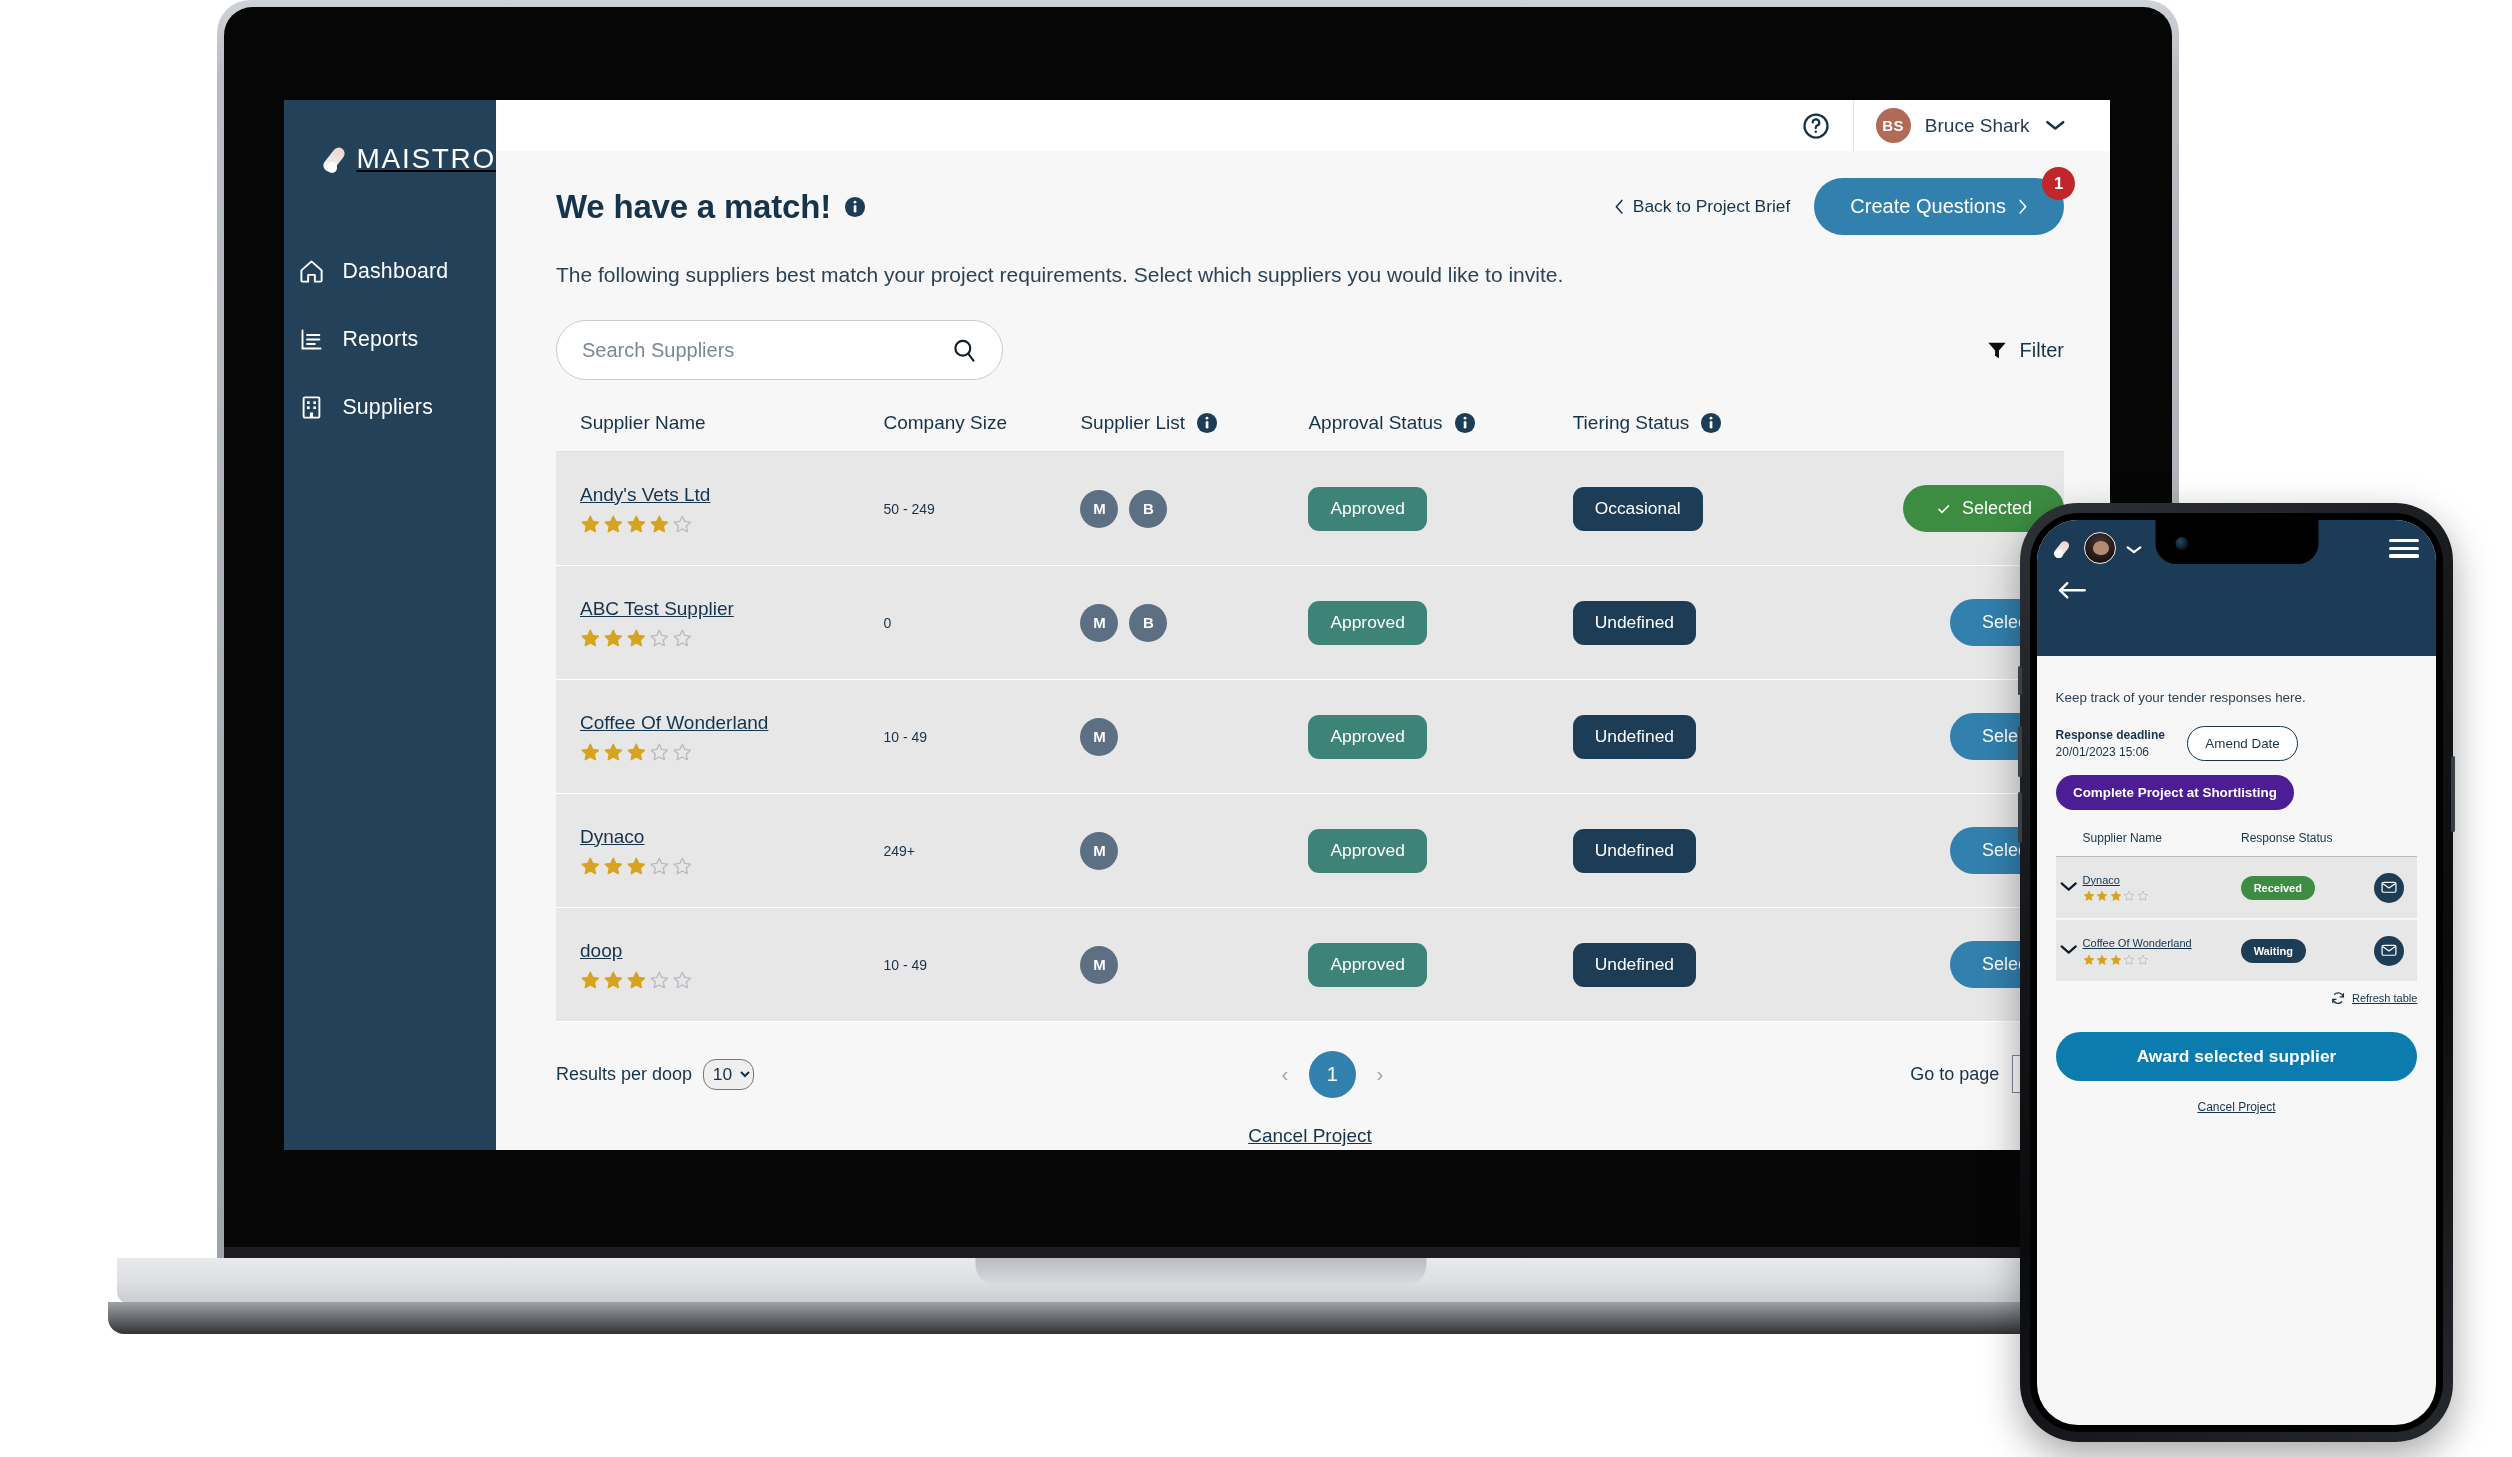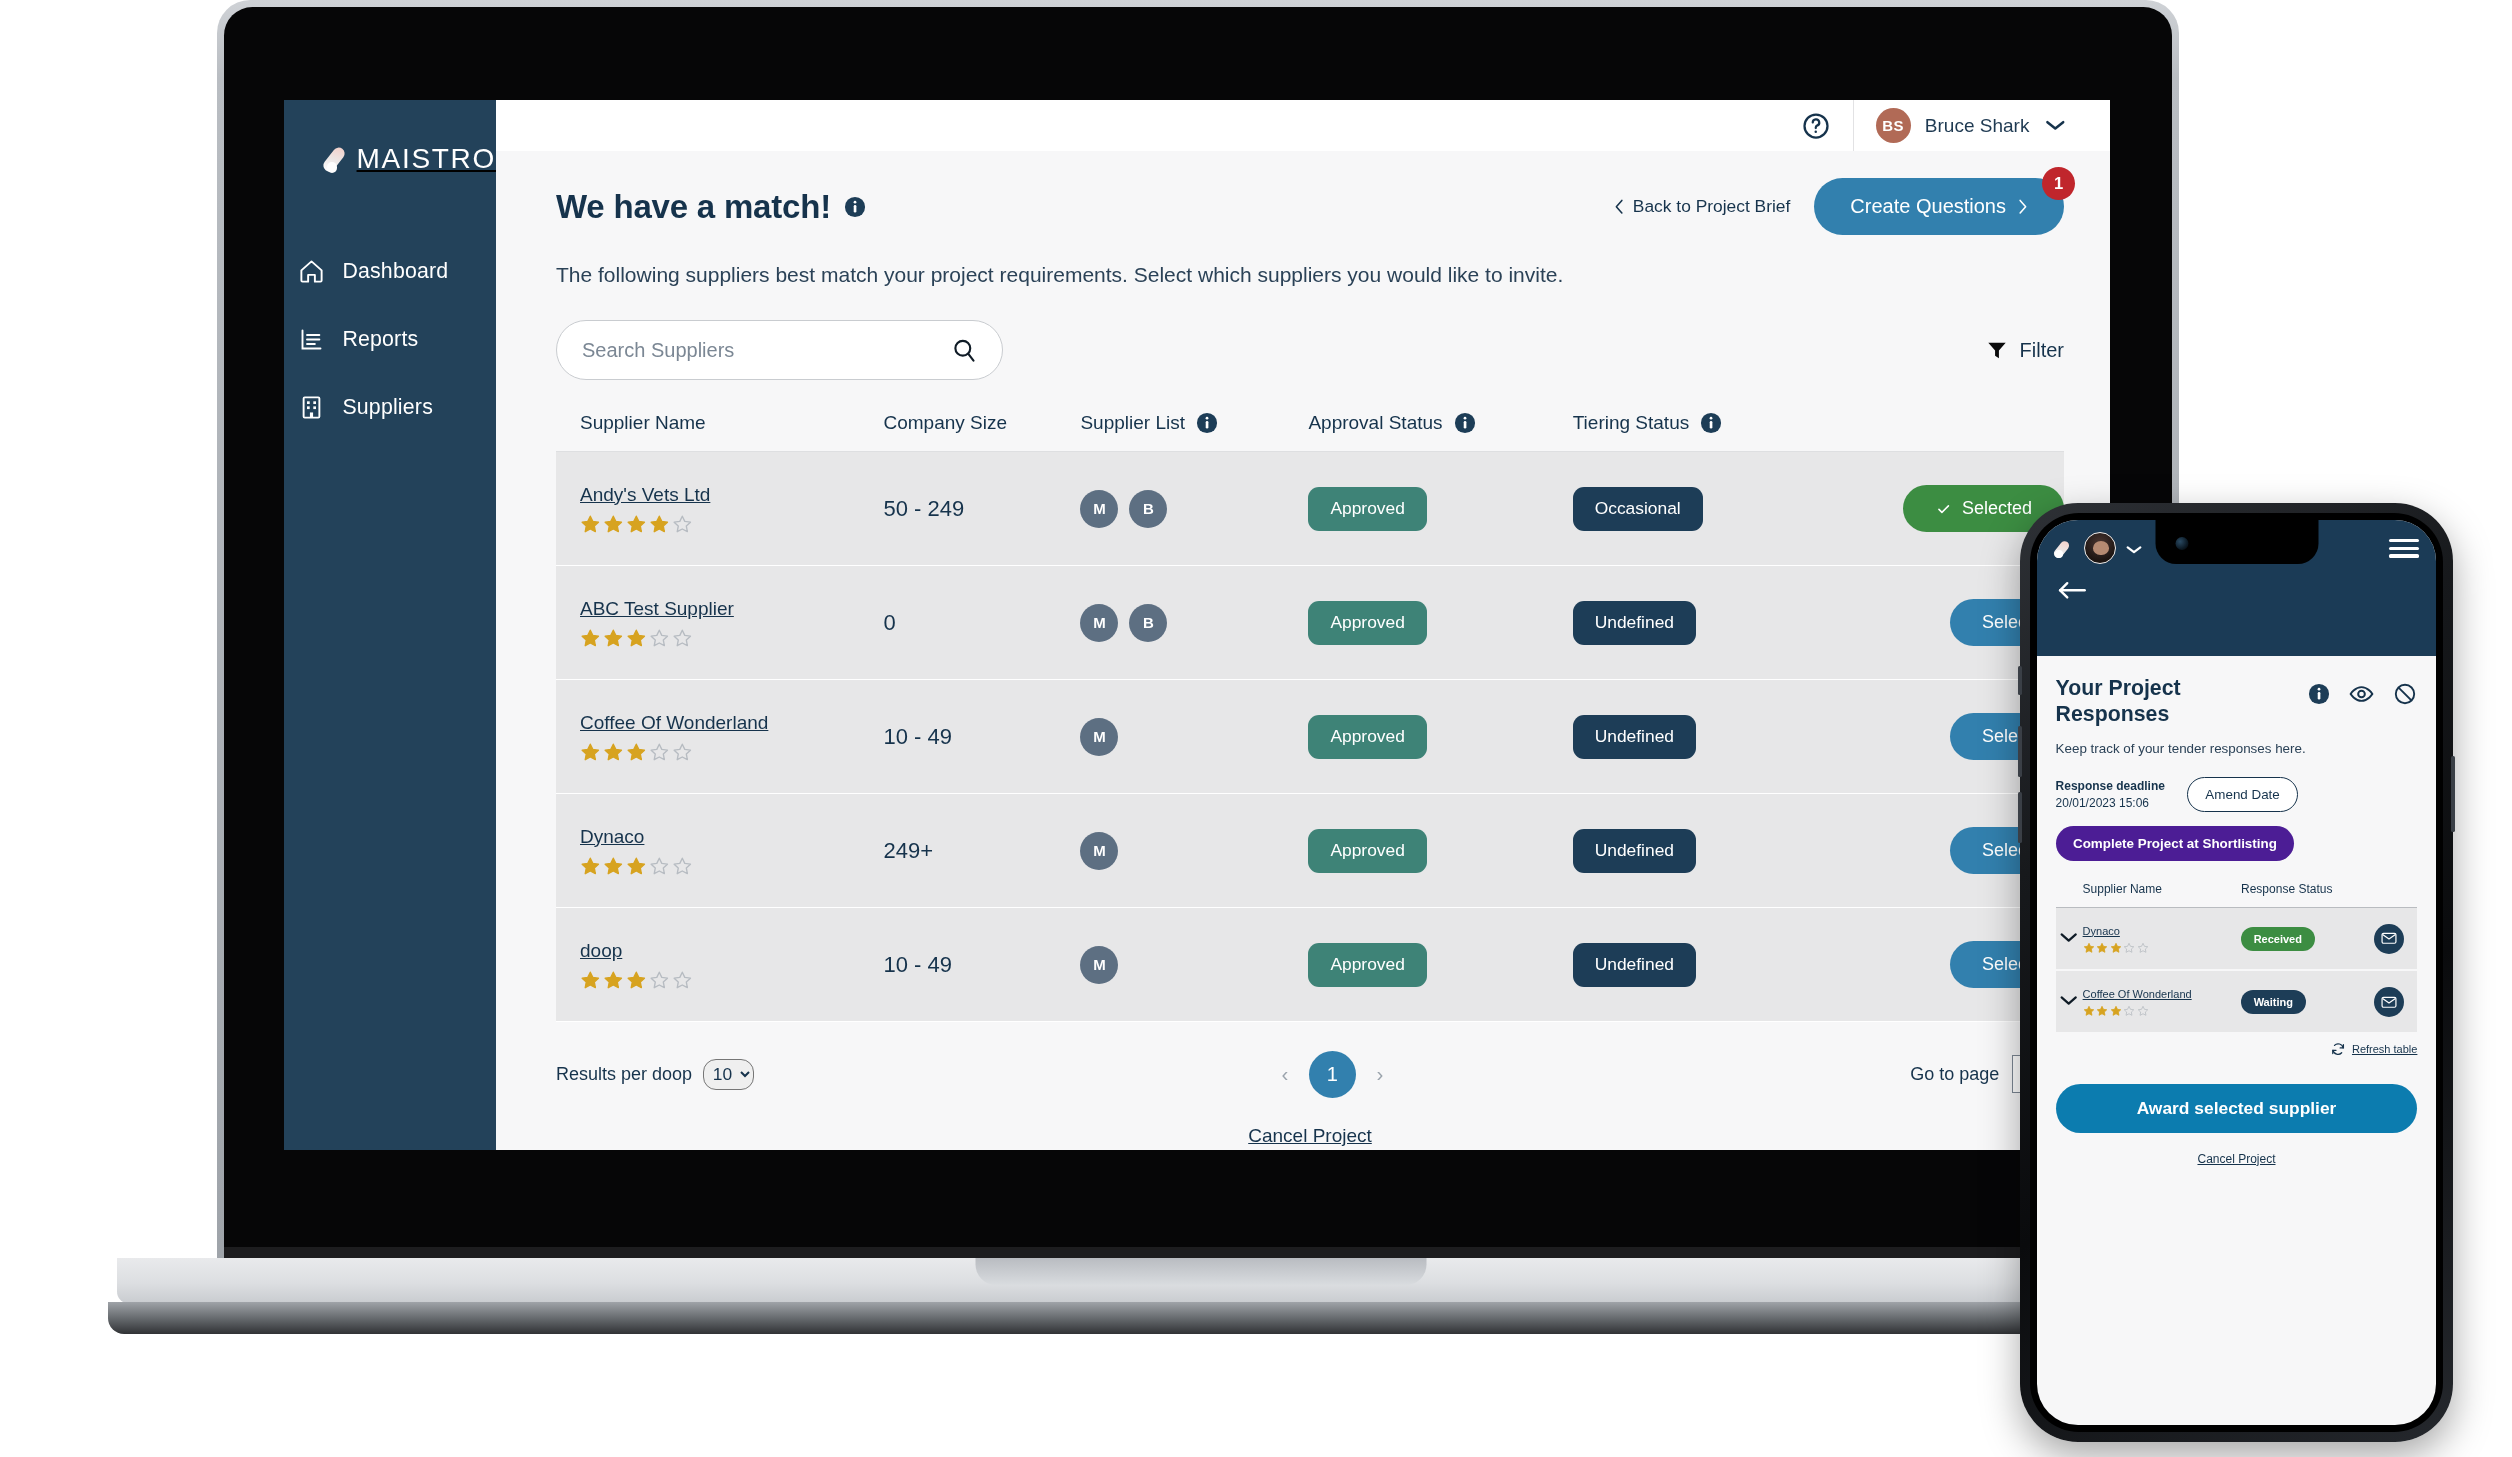--- a/index.html
+++ b/index.html
@@ -131,21 +131,21 @@
   table.supp tbody tr { background: #e7e7e8; height: 114px; }
   .col-name { width: 316px; padding-left: 24px !important; }
   .col-size { width: 190px; }
   .col-list { width: 220px; }
   .col-appr { width: 255px; }
   .col-tier { width: 253px; }
 
   .supp-name { font-size: 19px; color: #16334c; text-decoration: underline; cursor: pointer; display: inline-block; }
   .stars { margin-top: 8px; display: flex; gap: 2.4px; }
   .star { width: 20.6px; height: 20.6px; }
-  .cell-size { font-size: 22px; color: #16334c; }
+  .cell-size { font-size: 14px; color: #16334c; }
 
   .pill-wrap { display: flex; gap: 11px; }
   .pill-ic {
     width: 38px; height: 38px; border-radius: 50%; background: #5D6F82; color: #fff;
     font-size: 15px; font-weight: 700; display: flex; align-items: center; justify-content: center;
   }
   .badge {
     display: inline-flex; align-items: center; justify-content: center;
     height: 44px; padding: 0 22px; border-radius: 11px; font-size: 17.4px; color: #fff;
   }
@@ -666,38 +666,20 @@
         </div>
         <div class="ph-back">
           <svg width="32" height="20.6" viewBox="0 0 40 26" fill="none" stroke="#fff" stroke-width="3" stroke-linecap="round" stroke-linejoin="round">
               <path d="M36 13H5"></path>
               <path d="M14 4L5 13l9 9"></path>
             </svg>
         </div>
       </div>
 
       <div class="ph-body">
-        <div class="ph-h-row">
-          <div class="ph-title">Your Project Responses</div>
-          <div class="ph-h-icons">
-            <svg width="22" height="22" viewBox="0 0 24 24">
-                <circle cx="12" cy="12" r="11" fill="#1D3D57"></circle>
-                <circle cx="12" cy="6.8" r="1.5" fill="#fff"></circle>
-                <rect x="10.6" y="9.8" width="2.9" height="8.2" rx="1.4" fill="#fff"></rect>
-              </svg>
-            <svg width="25" height="22" viewBox="0 0 24 20" fill="none" stroke="#16334c" stroke-width="1.9">
-                <path d="M1.6 10S5.6 3.4 12 3.4 22.4 10 22.4 10 18.4 16.6 12 16.6 1.6 10 1.6 10z"></path>
-                <circle cx="12" cy="10" r="3.2"></circle>
-              </svg>
-            <svg width="24" height="24" viewBox="0 0 24 24" fill="none" stroke="#16334c" stroke-width="1.9">
-                <circle cx="12" cy="12" r="9.2"></circle>
-                <path d="M5.6 5.6l12.8 12.8"></path>
-              </svg>
-          </div>
-        </div>
 
         <div class="ph-sub">Keep track of your tender responses here.</div>
 
         <div class="ph-dl-row">
           <div>
             <div class="ph-dl-lab">Response deadline</div>
             <div class="ph-dl-val">20/01/2023 15:06</div>
           </div>
           <button class="ph-amend">Amend Date</button>
         </div>

